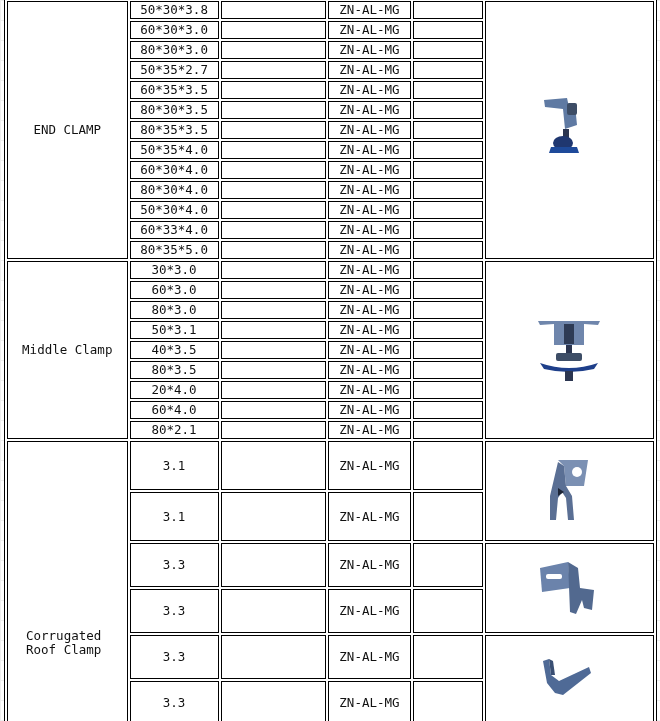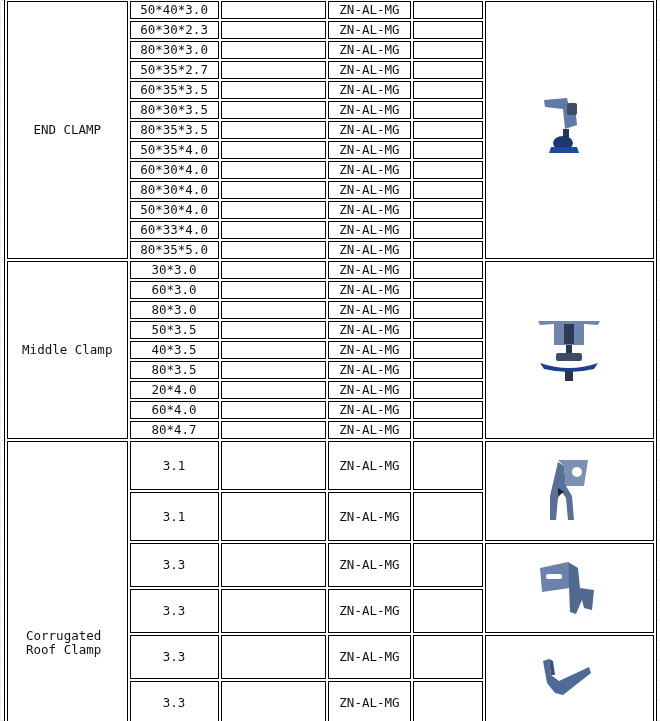--- a/index.html
+++ b/index.html
@@ -32,36 +32,36 @@
     <col style="width:119px">
       <col style="width:88px">
       <col style="width:104px">
     <col style="width:82px">
       <col style="width:69px">
       <col style="width:167px">
   </colgroup>
   <tbody id="tbody">
       <tr class="small">
         <td class="cat" rowspan="13">END CLAMP</td>
-        <td class="cell ">50*40*3.0</td>
+        <td class="cell ">50*30*3.8</td>
         <td class="cell "></td>
         <td class="cell ">ZN-AL-MG</td>
         <td class="cell "></td>
         <td class="imgcell" rowspan="13">
   <svg width="60" height="70" viewBox="0 0 60 70">
     <path d="M5 5 L28 3 L30 12 L36 10 L38 30 L26 34 L24 14 L6 12 Z" fill="#5f7aa3"></path>
     <rect x="28" y="8" width="10" height="12" rx="2" fill="#3d4d66"></rect>
     <rect x="24" y="34" width="6" height="10" fill="#2b3550"></rect>
     <ellipse cx="24" cy="48" rx="10" ry="7" fill="#1f3770"></ellipse>
     <path d="M10 58 L40 58 L38 52 L12 52 Z" fill="#1e4a9a"></path>
   </svg>
 </td>
       </tr>
       <tr class="small">
-        <td class="cell ">60*30*2.3</td>
+        <td class="cell ">60*30*3.0</td>
         <td class="cell "></td>
         <td class="cell ">ZN-AL-MG</td>
         <td class="cell "></td>
       </tr>
       <tr class="small">
         <td class="cell ">80*30*3.0</td>
         <td class="cell "></td>
         <td class="cell ">ZN-AL-MG</td>
         <td class="cell "></td>
       </tr>
@@ -148,21 +148,21 @@
         <td class="cell ">ZN-AL-MG</td>
         <td class="cell "></td>
       </tr>
       <tr class="small">
         <td class="cell ">80*3.0</td>
         <td class="cell "></td>
         <td class="cell ">ZN-AL-MG</td>
         <td class="cell "></td>
       </tr>
       <tr class="small">
-        <td class="cell ">50*3.5</td>
+        <td class="cell ">50*3.1</td>
         <td class="cell "></td>
         <td class="cell ">ZN-AL-MG</td>
         <td class="cell "></td>
       </tr>
       <tr class="small">
         <td class="cell ">40*3.5</td>
         <td class="cell "></td>
         <td class="cell ">ZN-AL-MG</td>
         <td class="cell "></td>
       </tr>
@@ -178,21 +178,21 @@
         <td class="cell ">ZN-AL-MG</td>
         <td class="cell "></td>
       </tr>
       <tr class="small">
         <td class="cell ">60*4.0</td>
         <td class="cell "></td>
         <td class="cell ">ZN-AL-MG</td>
         <td class="cell "></td>
       </tr>
       <tr class="small">
-        <td class="cell ">80*4.7</td>
+        <td class="cell ">80*2.1</td>
         <td class="cell "></td>
         <td class="cell ">ZN-AL-MG</td>
         <td class="cell "></td>
       </tr>
       <tr class="big">
         <td class="cat cat-left" rowspan="6" style="padding-top: 120px;">Corrugated
 Roof Clamp</td>
         <td class="cell ">3.1</td>
         <td class="cell "></td>
         <td class="cell ">ZN-AL-MG</td>

